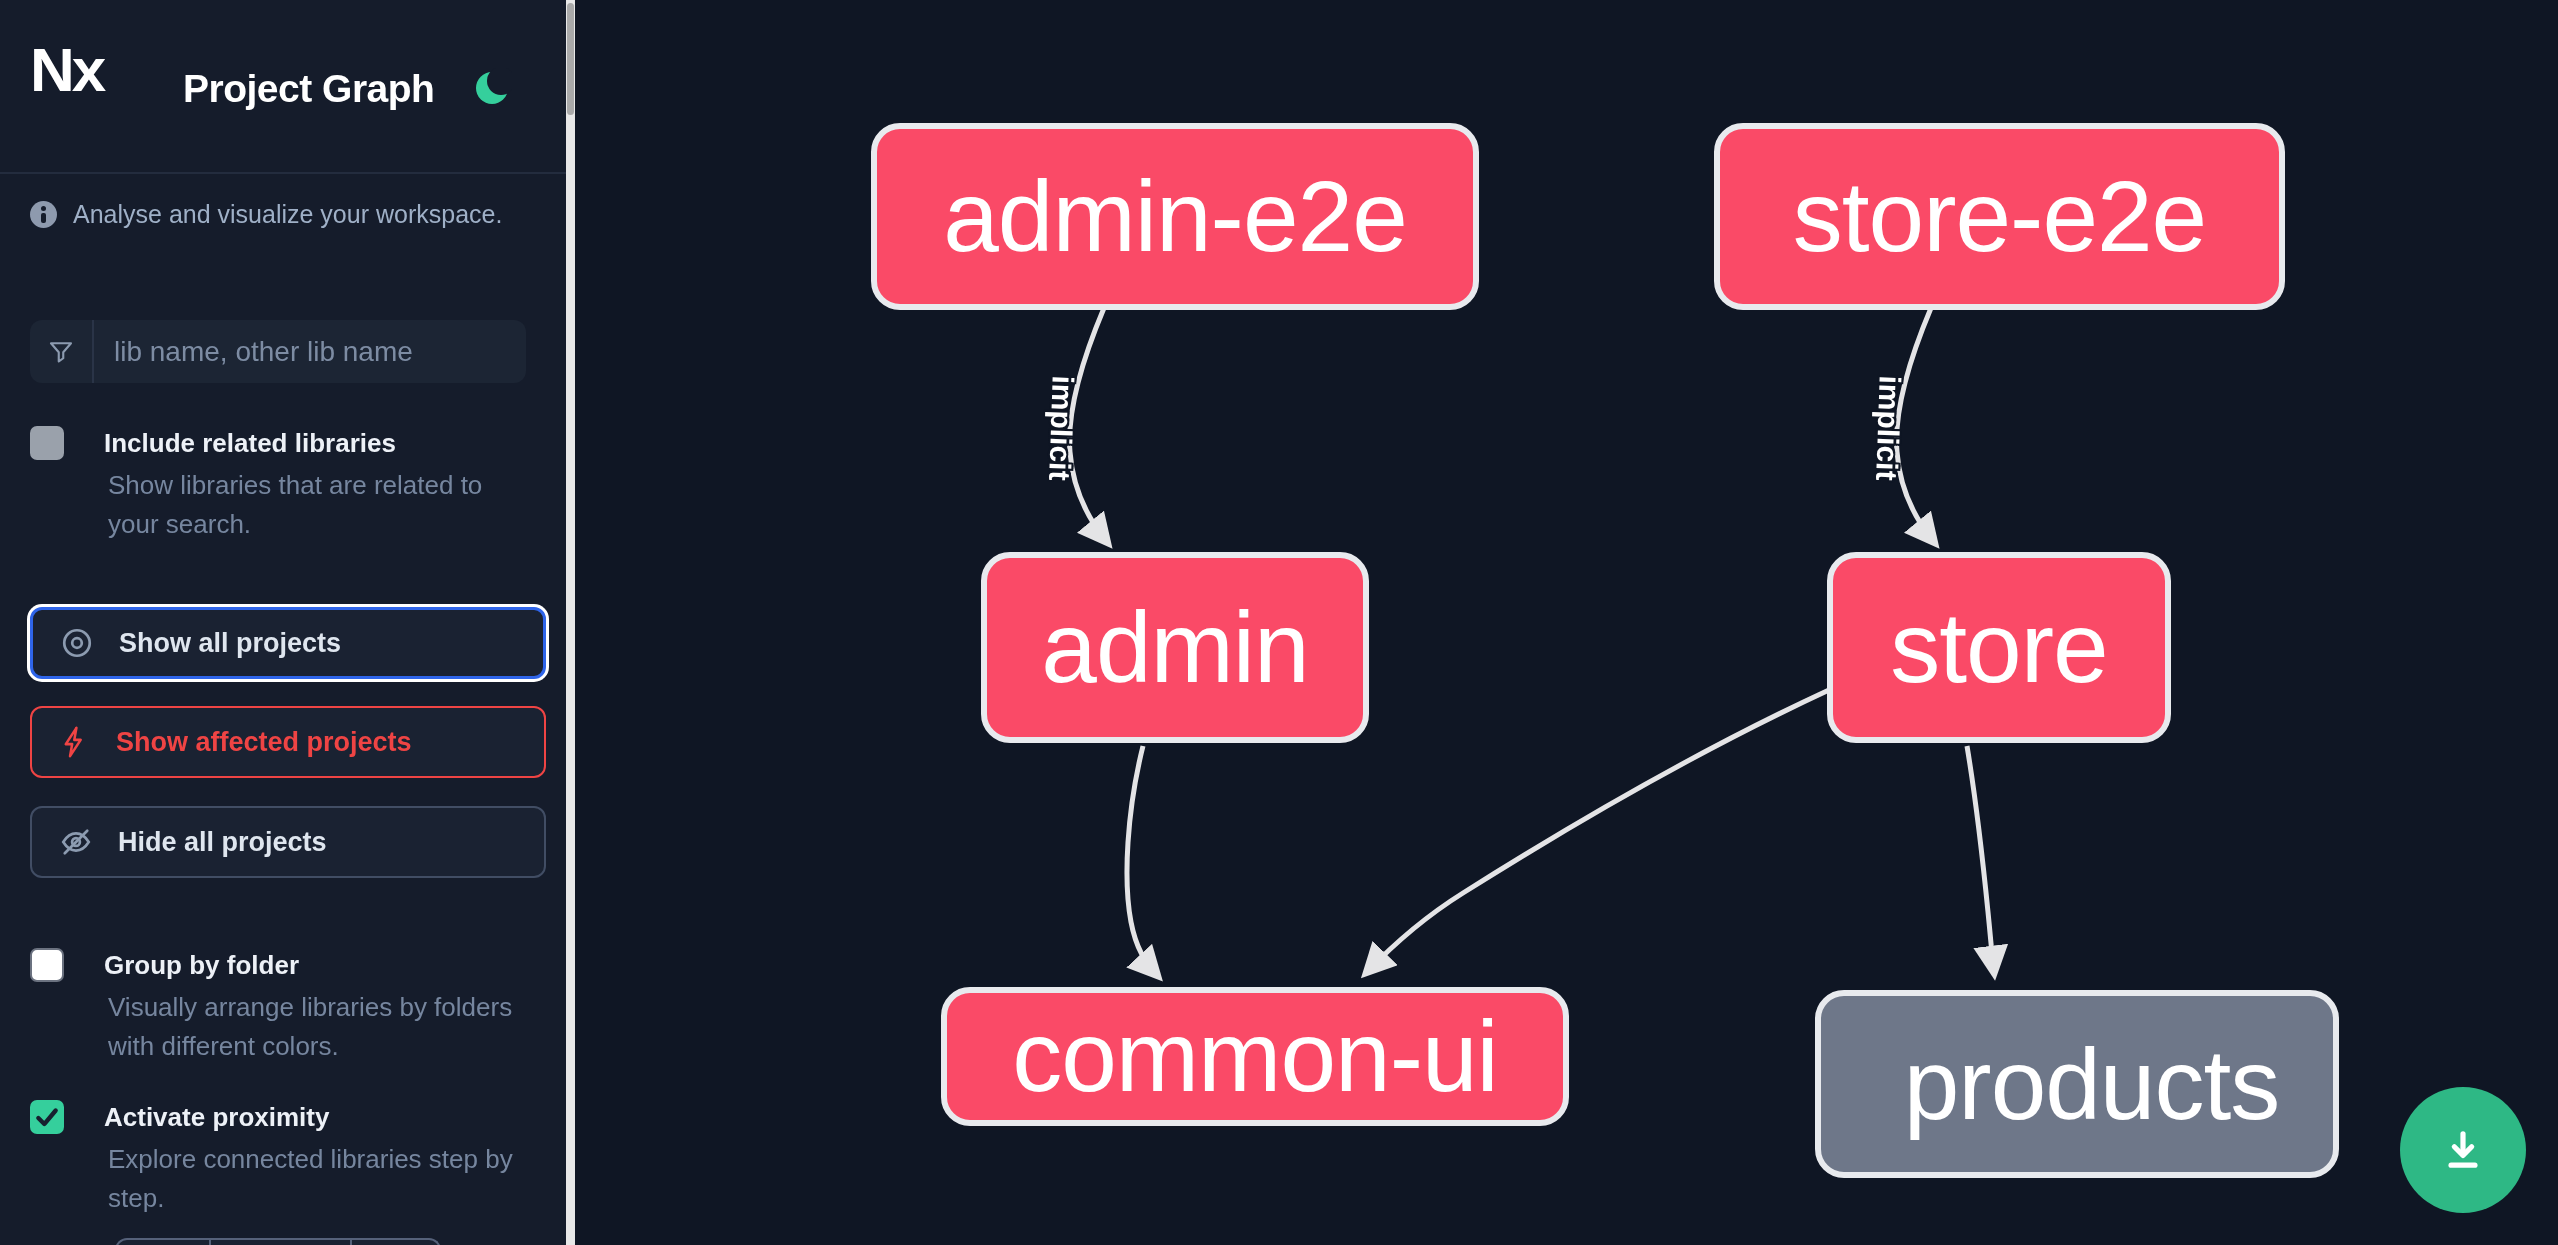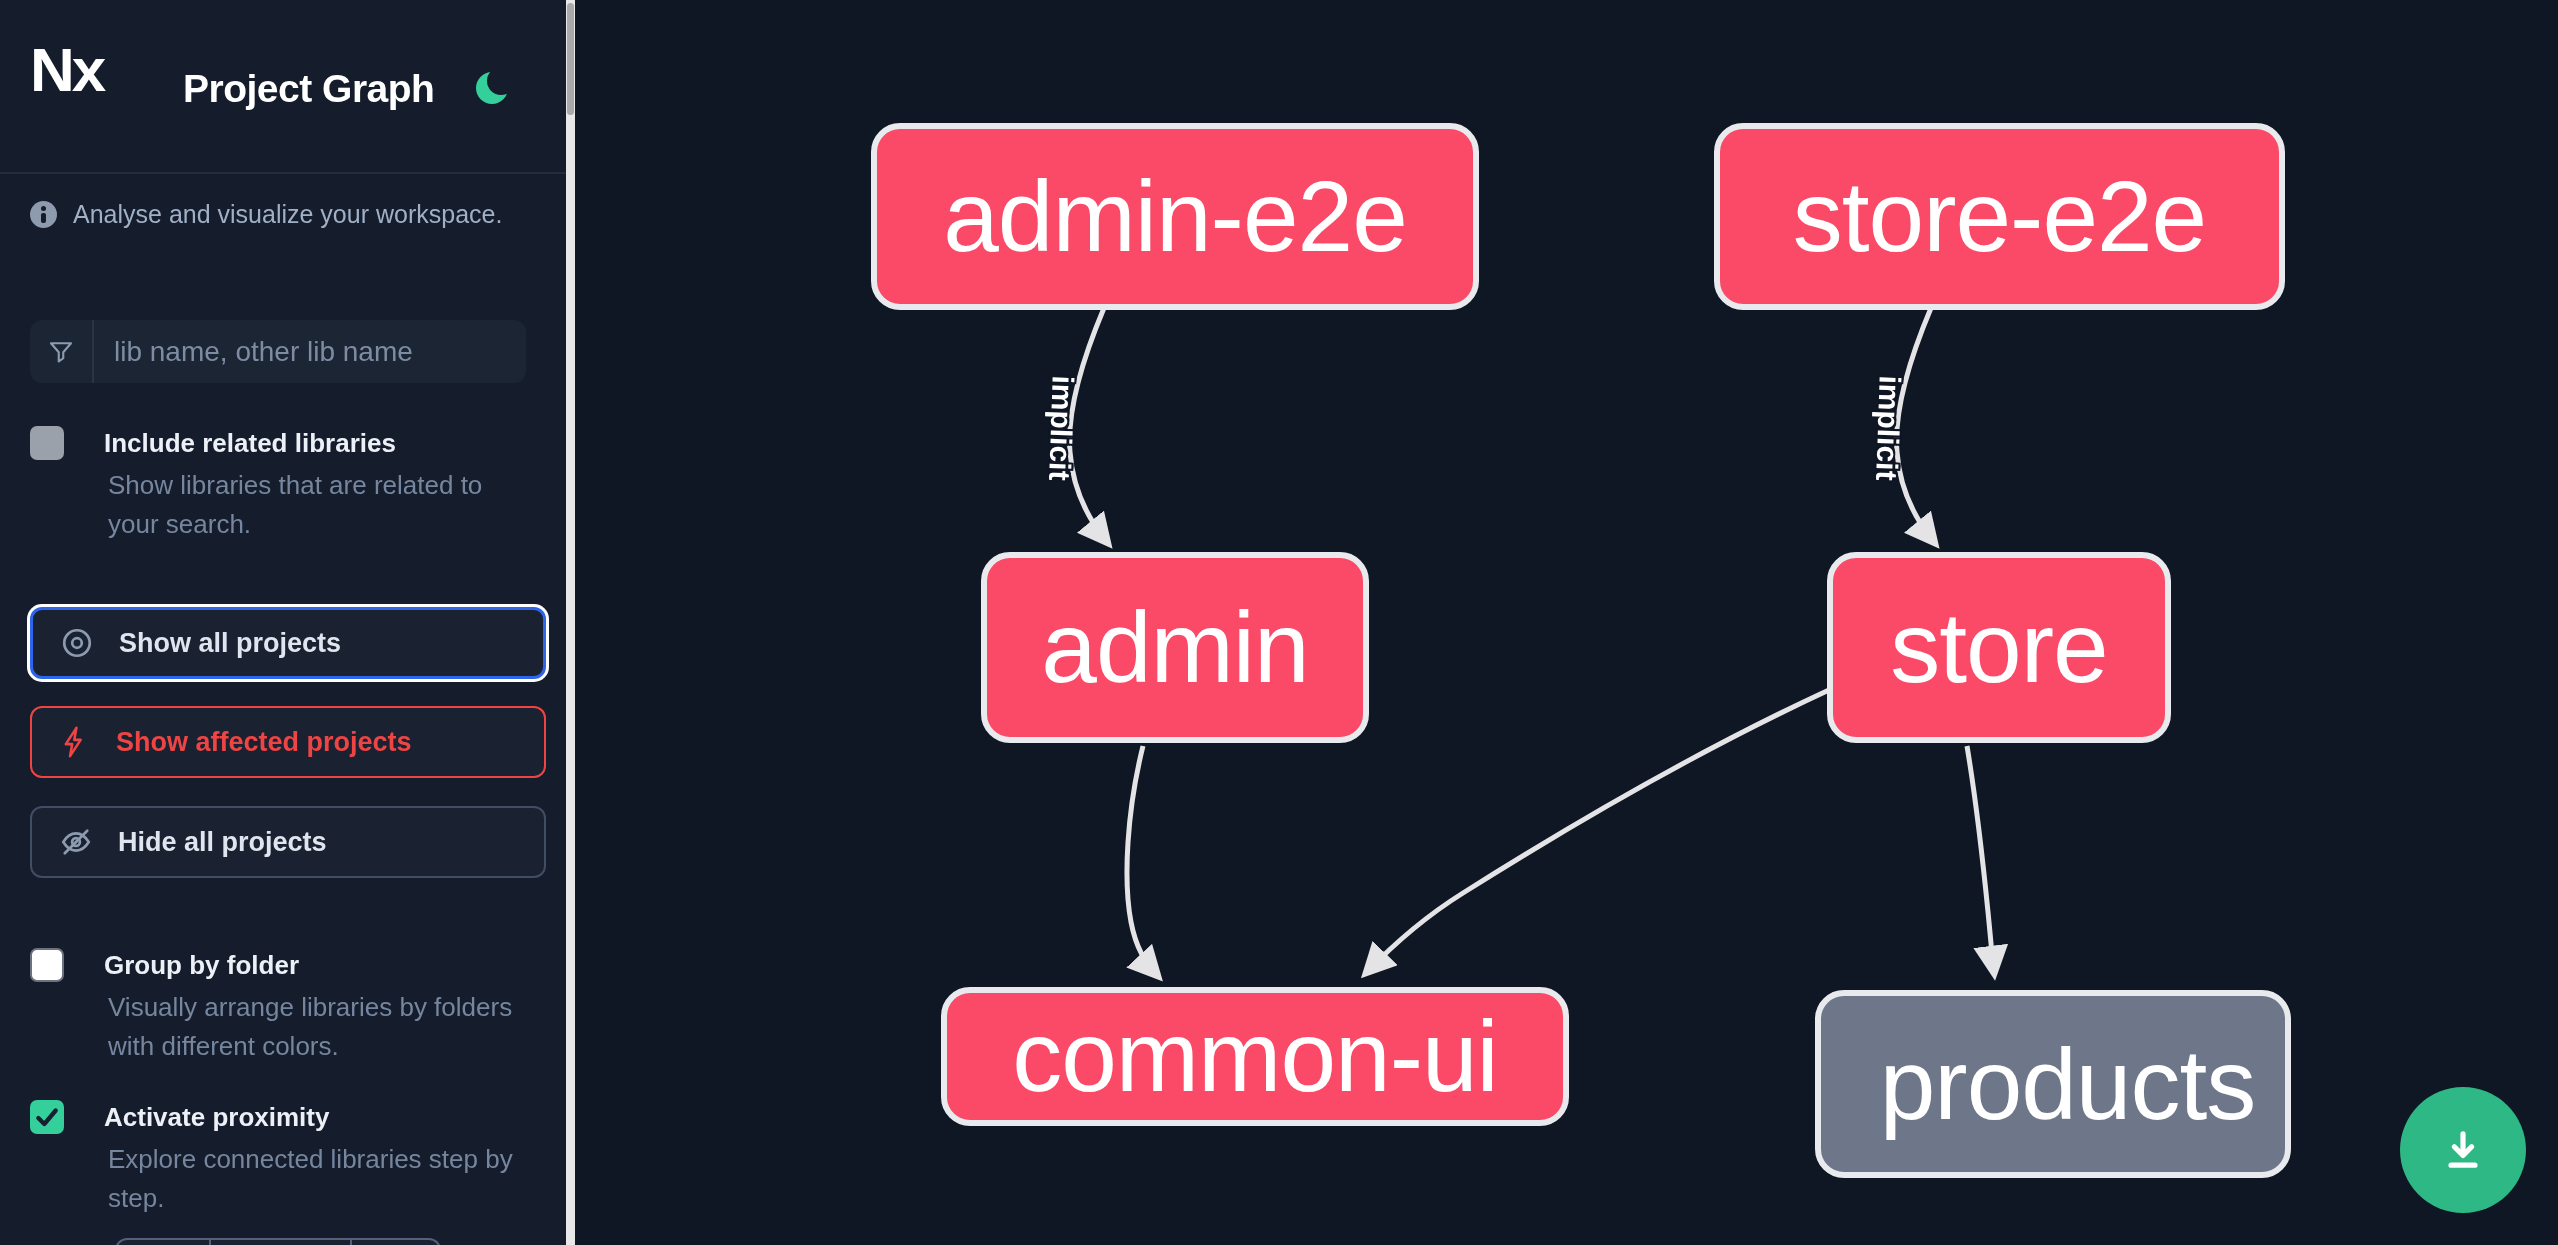--- a/index.html
+++ b/index.html
@@ -96,21 +96,21 @@
     color:#ffffff; font-size:100px; font-weight:400; letter-spacing:-1px;
     cursor:pointer; z-index:2;
   }
   .node-pink{ background:#fa4a67; }
   .node-gray{ background:#6e7789; }
   .n-admin-e2e{ left:296px; top:123px; width:608px; height:187px; }
   .n-store-e2e{ left:1139px; top:123px; width:571px; height:187px; }
   .n-admin{ left:406px; top:552px; width:388px; height:191px; }
   .n-store{ left:1252px; top:552px; width:344px; height:191px; }
   .n-common-ui{ left:366px; top:987px; width:628px; height:139px; }
-  .n-products{ left:1240px; top:990px; width:476px; height:188px;padding-left:29px; }
+  .n-products{ left:1240px; top:990px; width:524px; height:188px;padding-left:29px; }
   .edge-label{
     position:absolute; color:#ffffff; font-size:30px; font-weight:700; z-index:3;
     text-shadow:
       -2px 0 #0f1624, 2px 0 #0f1624, 0 -2px #0f1624, 0 2px #0f1624,
       -2px -2px #0f1624, 2px 2px #0f1624, 2px -2px #0f1624, -2px 2px #0f1624;
     white-space:nowrap; pointer-events:none;
   }
   .el-1{ left:486px; top:428px; transform:translate(-50%,-50%) rotate(92deg); }
   .el-2{ left:1313px; top:428px; transform:translate(-50%,-50%) rotate(92deg); }
   .fab{

